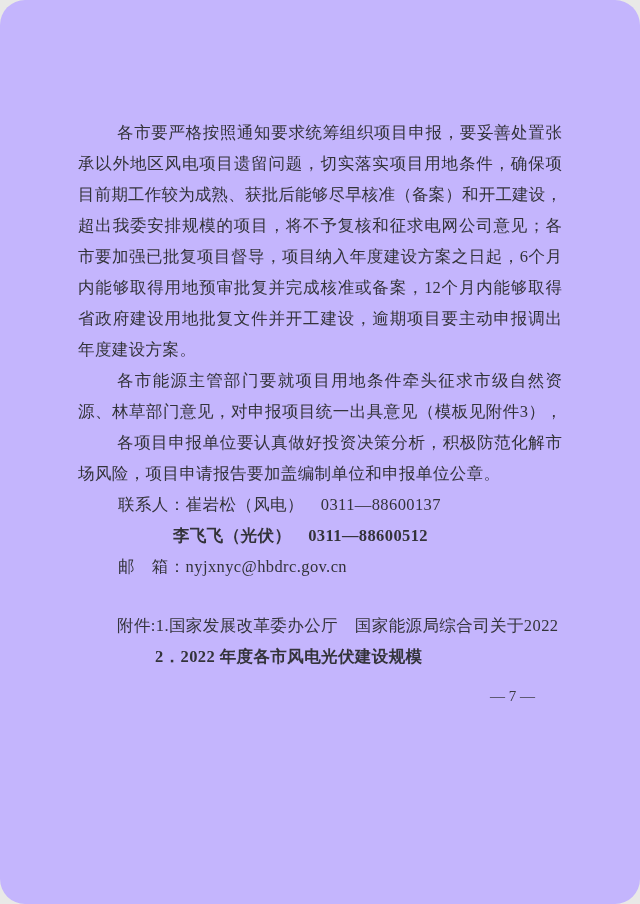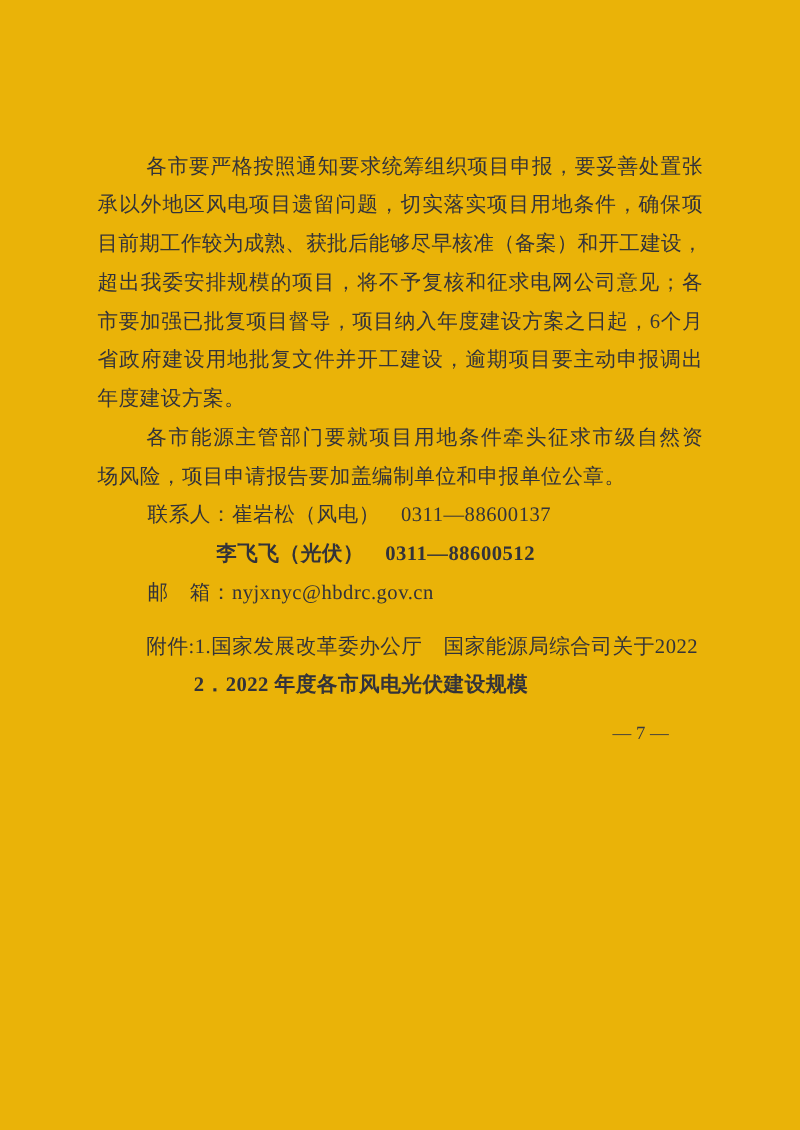--- a/index.html
+++ b/index.html
@@ -5,24 +5,25 @@
   html, body {
     margin: 0;
     padding: 0;
     background: #e9e9e7;
   }
   .page {
     position: relative;
     width: 640px;
     height: 904px;
     margin: 0 auto;
-    background: #eab308;
+    background: #c4b5fd;
     overflow: hidden;
     font-family: "Liberation Serif", "DejaVu Serif", serif;
     color: #33333a;
+    border-radius: 25px;
   }
   .textblock {
     position: absolute;
     left: 78px;
     top: 117px;
     width: 484px;
   }
   .ln {
     height: 31px;
     line-height: 31px;
@@ -38,21 +39,21 @@
     letter-spacing: 0;
   }
   
   .ind   { padding-left: 39px; }
   
   .i40   { padding-left: 40px; font-family: Liberation Serif, serif; }
   .i95   { padding-left: 95px; font-weight: bold; }
   .i39   { padding-left: 39px; }
   .i97   { padding-left: 97px; }
   .i77   { padding-left: 77px; font-weight: bold; }
-  .gap30 { margin-top: 12px; }
+  .gap30 { margin-top: 28px; }
   .pagenum {
     margin-top: 9px;
     height: 31px;
     line-height: 31px;
     font-size: 15px;
     text-align: right;
     padding-right: 27px;
     color: #3a3a40;
   }
 </style>
@@ -60,25 +61,28 @@
 <body>
 
 <div class="page">
   <div class="textblock">
 
     <div class="ln ind just">各市要严格按照通知要求统筹组织项目申报，要妥善处置张</div>
     <div class="ln just">承以外地区风电项目遗留问题，切实落实项目用地条件，确保项</div>
     <div class="ln just">目前期工作较为成熟、获批后能够尽早核准（备案）和开工建设，</div>
     <div class="ln just">超出我委安排规模的项目，将不予复核和征求电网公司意见；各</div>
     <div class="ln just">市要加强已批复项目督导，项目纳入年度建设方案之日起，6个月</div>
+    <div class="ln just">内能够取得用地预审批复并完成核准或备案，12个月内能够取得</div>
     <div class="ln just">省政府建设用地批复文件并开工建设，逾期项目要主动申报调出</div>
     <div class="ln">年度建设方案。</div>
 
     <div class="ln ind just">各市能源主管部门要就项目用地条件牵头征求市级自然资</div>
+    <div class="ln just">源、林草部门意见，对申报项目统一出具意见（模板见附件3），</div>
 
+    <div class="ln ind just">各项目申报单位要认真做好投资决策分析，积极防范化解市</div>
     <div class="ln">场风险，项目申请报告要加盖编制单位和申报单位公章。</div>
 
     <div class="ln i40">联系人：崔岩松（风电）　0311—88600137</div>
     <div class="ln i95">李飞飞（光伏）　0311—88600512</div>
     <div class="ln i40">邮　箱：nyjxnyc@hbdrc.gov.cn</div>
 
     <div class="ln i39 gap30">附件:1.国家发展改革委办公厅　国家能源局综合司关于2022</div>
     <div class="ln i77">2．2022 年度各市风电光伏建设规模</div>
 
     <div class="pagenum">— 7 —</div>

